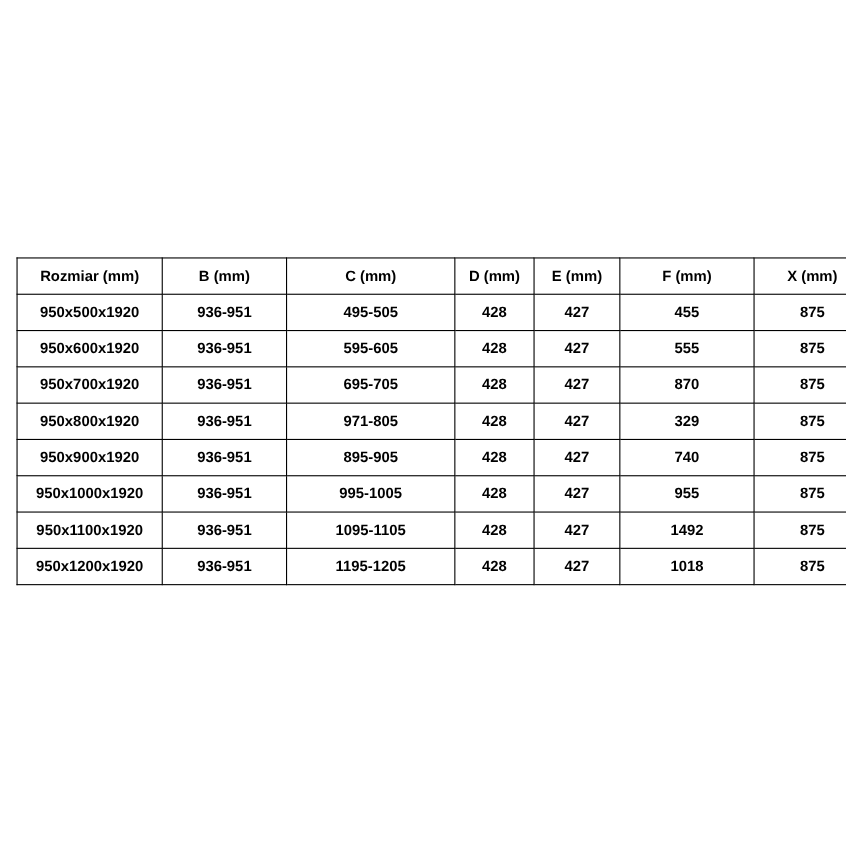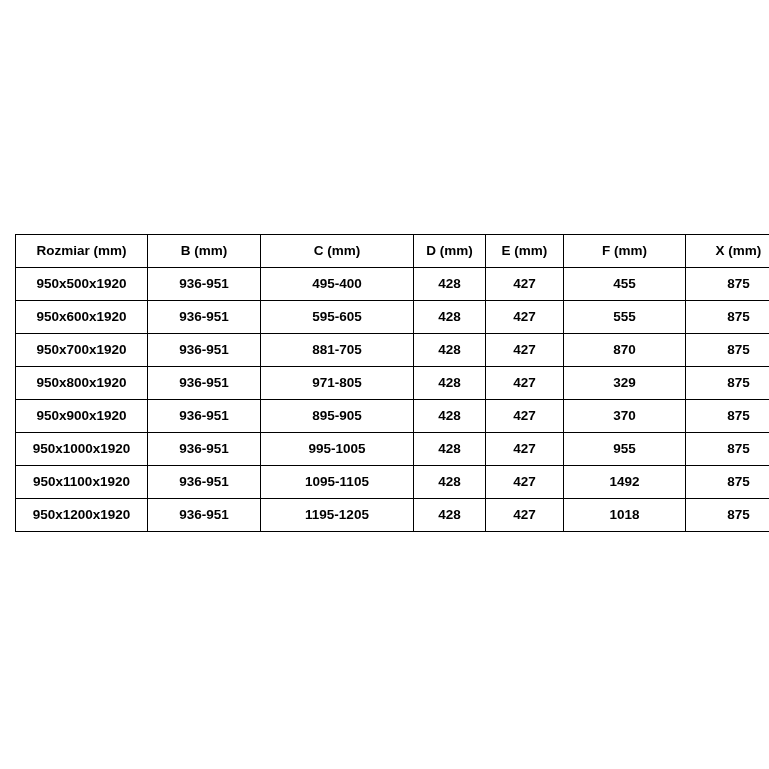--- a/index.html
+++ b/index.html
@@ -83,60 +83,60 @@
           <th>D (mm)</th>
           <th>E (mm)</th>
           <th>F (mm)</th>
           <th>X (mm)</th>
         </tr>
       </thead>
       <tbody>
         <tr>
           <td>950x500x1920</td>
           <td>936-951</td>
-          <td>495-400</td>
+          <td>495-505</td>
           <td>428</td>
           <td>427</td>
           <td>455</td>
           <td>875</td>
         </tr>
         <tr>
           <td>950x600x1920</td>
           <td>936-951</td>
           <td>595-605</td>
           <td>428</td>
           <td>427</td>
           <td>555</td>
           <td>875</td>
         </tr>
         <tr>
           <td>950x700x1920</td>
           <td>936-951</td>
-          <td>881-705</td>
+          <td>695-705</td>
           <td>428</td>
           <td>427</td>
           <td>870</td>
           <td>875</td>
         </tr>
         <tr>
           <td>950x800x1920</td>
           <td>936-951</td>
           <td>971-805</td>
           <td>428</td>
           <td>427</td>
           <td>329</td>
           <td>875</td>
         </tr>
         <tr>
           <td>950x900x1920</td>
           <td>936-951</td>
           <td>895-905</td>
           <td>428</td>
           <td>427</td>
-          <td>370</td>
+          <td>740</td>
           <td>875</td>
         </tr>
         <tr>
           <td>950x1000x1920</td>
           <td>936-951</td>
           <td>995-1005</td>
           <td>428</td>
           <td>427</td>
           <td>955</td>
           <td>875</td>

